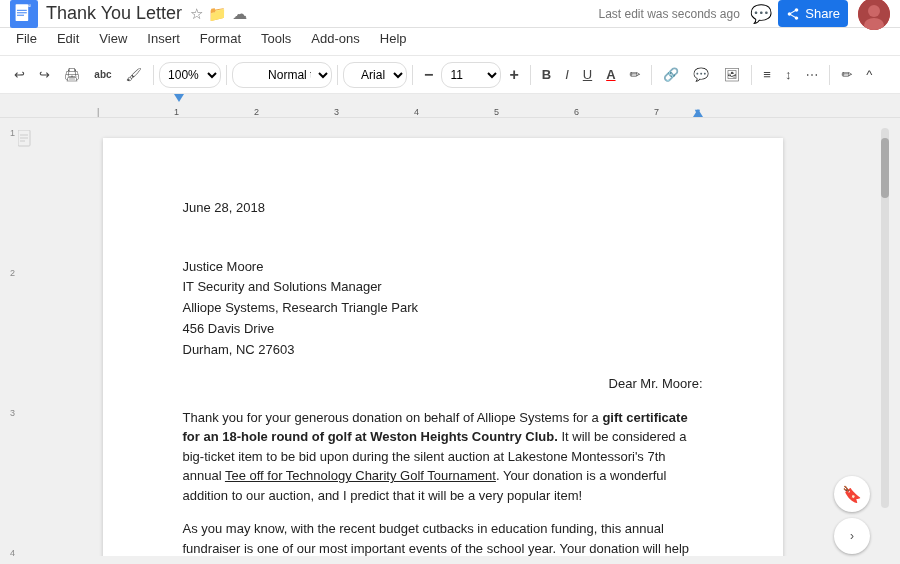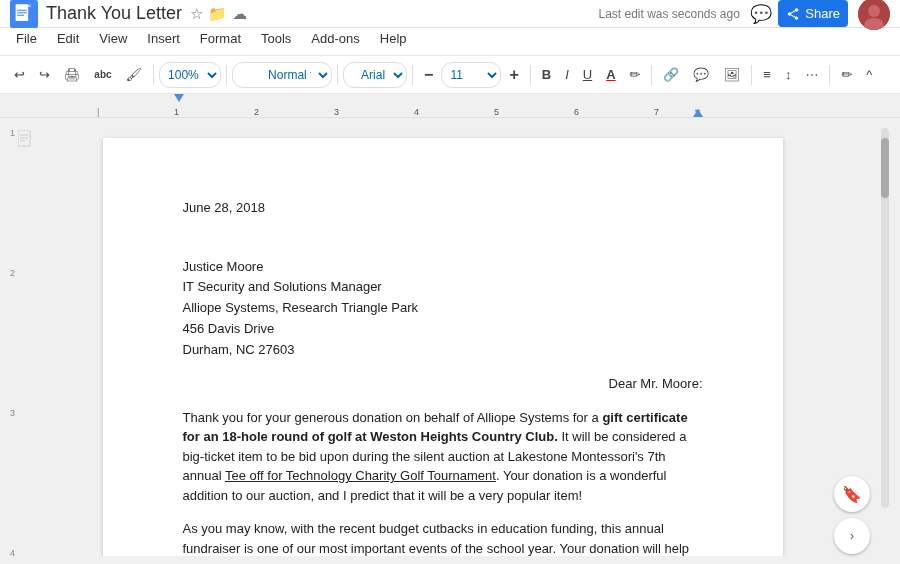--- a/index.html
+++ b/index.html
@@ -34,21 +34,21 @@
       display: flex; align-items: center; height: 38px;
       background: #fff; padding: 0 8px; border-bottom: 1px solid #e8e8e8;
       gap: 2px; flex-wrap: nowrap;
     }
     .tb-btn {
       padding: 4px 6px; font-size: 13px; color: #444; cursor: pointer;
       border-radius: 3px; background: none; border: none; display: flex; align-items: center;
     }
     .tb-divider { width: 1px; height: 20px; background: #ddd; margin: 0 3px; }
     .tb-select {
-      font-size: 12px; color: #0369a1; border: 1px solid #ddd; border-radius: 11px;
+      font-size: 12px; color: #000000; border: 1px solid #ddd; border-radius: 11px;
       padding: 2px 4px; background: #fff; cursor: pointer; height: 26px;
     }
     #zoom-select { width: 62px; }
     #style-select { width: 100px; padding-left: 31px; }
     #font-select { width: 64px; padding-left: 13px; }
     #font-size-select { width: 60px; }
     .bold-btn { font-weight: bold; }
     .italic-btn { font-style: italic; }
     .underline-btn { text-decoration: underline; }
 

